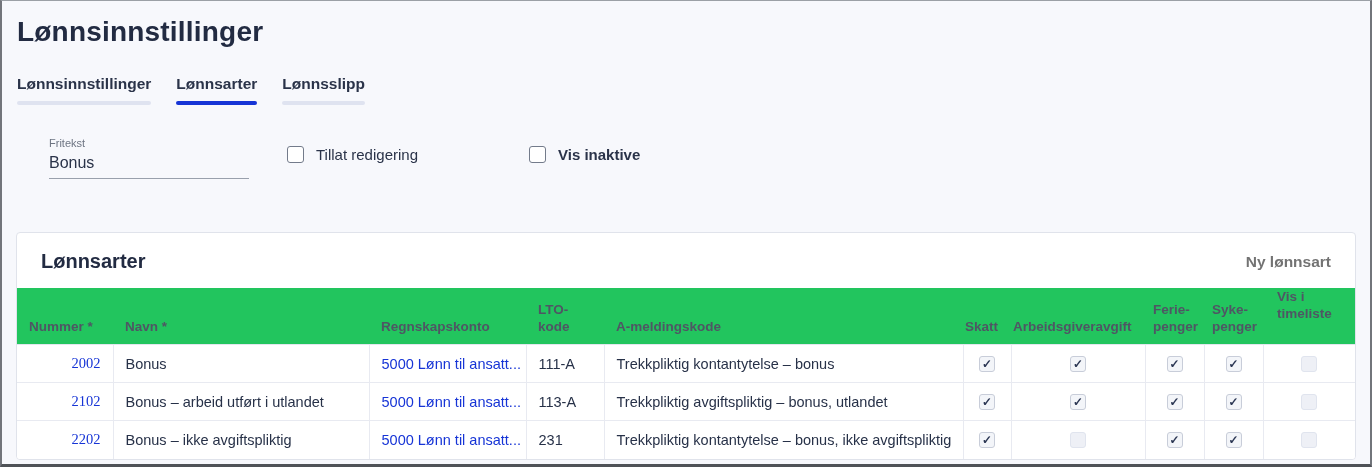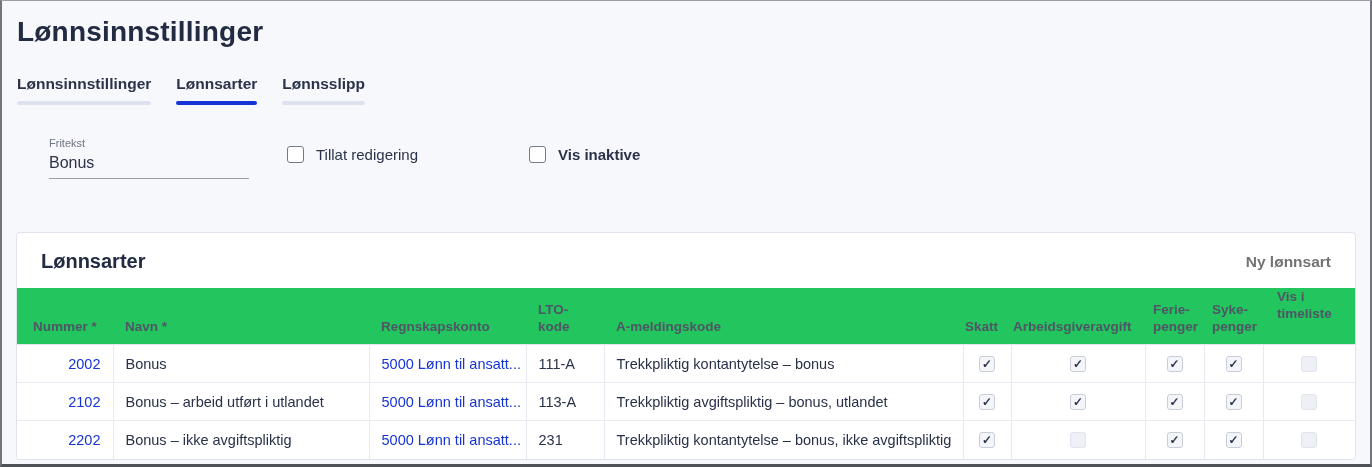--- a/index.html
+++ b/index.html
@@ -82,33 +82,33 @@
   table { width: 100%; border-collapse: collapse; table-layout: fixed; }
   thead th {
     background: #22c55e;
     color: #4f5664; font-size: 13.5px; font-weight: 700;
     height: 40px; vertical-align: bottom;
     padding: 0 12px 9px 12px;
     text-align: left;
     border-bottom: 1px solid #e3e6ee;
     line-height: 17px;
   }
-  thead th.r { text-align: center; }
+  thead th.r { text-align: left; }
   thead th.c { text-align: left; padding-left: 2px; padding-right: 2px; }
   tbody td {
     height: 38px;
     font-size: 14.5px; color: #273148;
     padding: 0 12px;
     border-top: 1px solid #e8eaf1;
     border-right: 1px solid #e8eaf1;
     white-space: nowrap; overflow: hidden;
     background: #ffffff;
   }
   tbody td:last-child { border-right: none; }
-  tbody td.r { text-align: right; }
+  tbody td.r { text-align: right; font-family: Liberation Serif, serif; }
   tbody td.c { text-align: center; padding: 0 2px; }
   a.cell-link { color: #1634d6; text-decoration: none; cursor: pointer; }
 
   
   .cb {
     display: inline-flex; align-items: center; justify-content: center;
     width: 16px; height: 16px;
     border: 1px solid #e0e4ee; border-radius: 3px;
     background: #eef0f6;
     vertical-align: middle;

